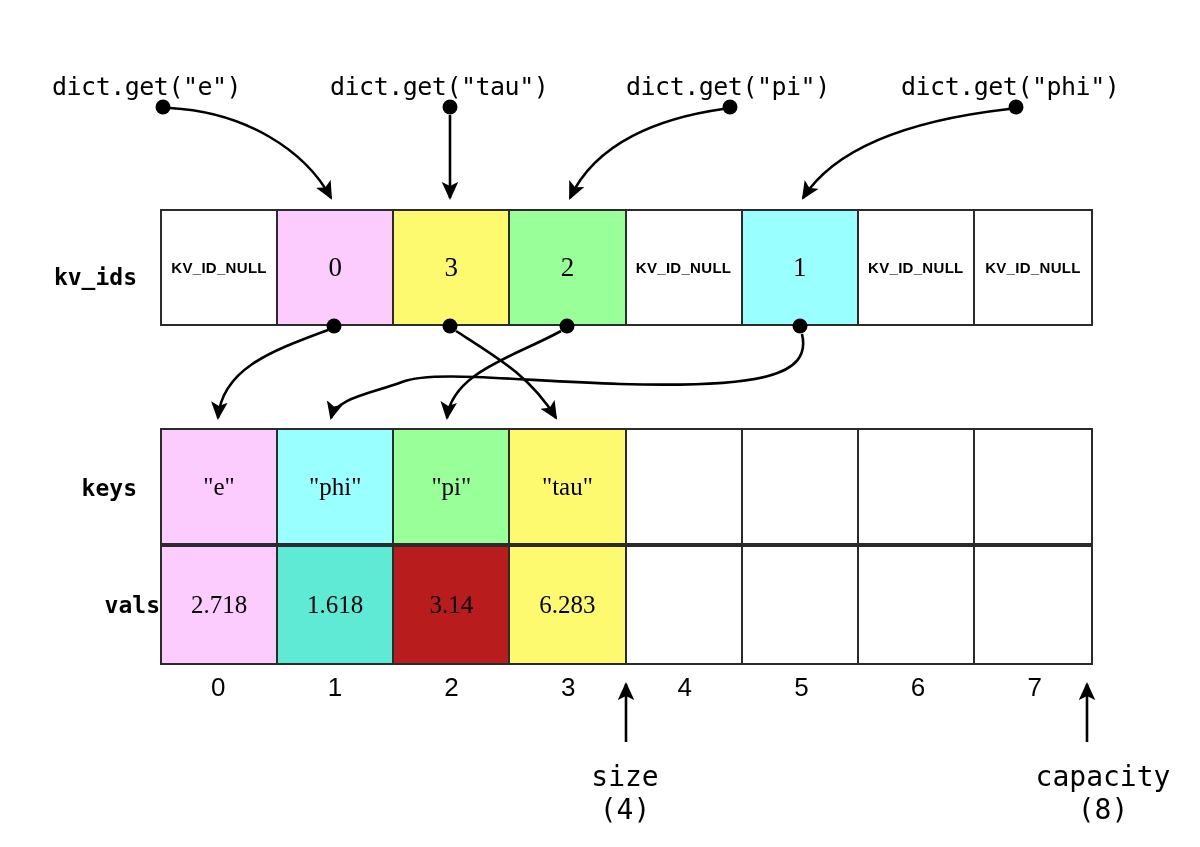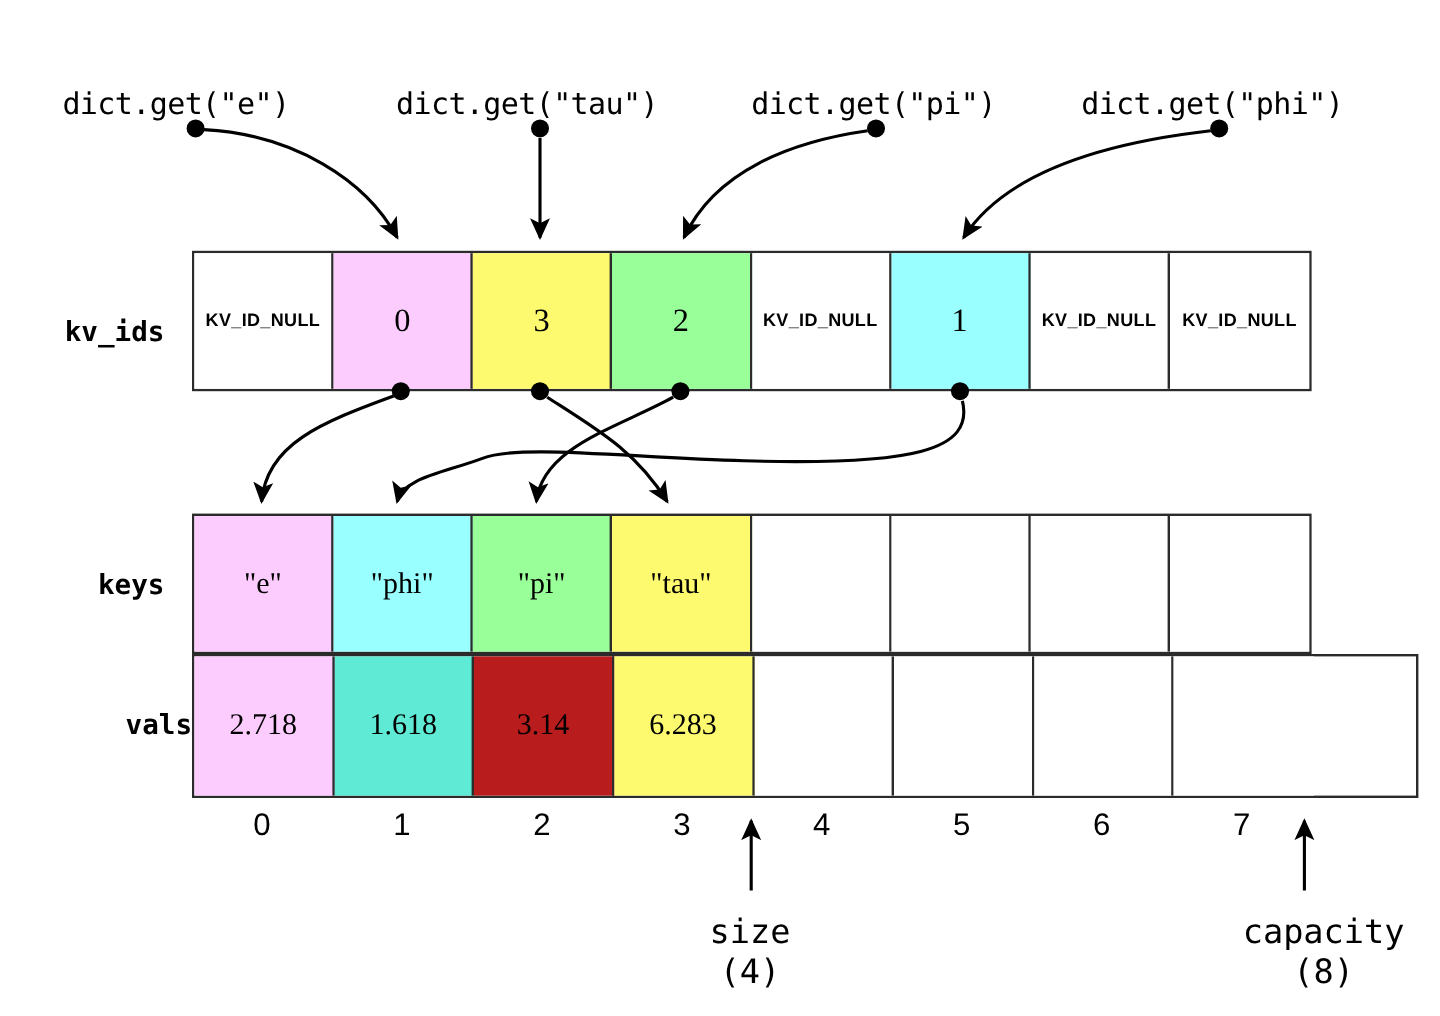--- a/index.html
+++ b/index.html
@@ -65,21 +65,21 @@
     font-size: 15px;
     font-weight: bold;
     letter-spacing: 0.3px;
   }
   .kv-grid { left: 160px; top: 209px; width: 933px; height: 117px; }
   .kv-grid .cell { width: 116.625px; }
 
   .keys-grid { left: 160px; top: 428px; width: 933px; height: 117px; }
   .keys-grid .cell { width: 116.625px; font-size: 25px; }
 
-  .vals-grid { left: 160px; top: 545px; width: 1022px; height: 120px; }
+  .vals-grid { left: 160px; top: 545px; width: 933px; height: 120px; }
   .vals-grid .cell { width: 116.625px; font-size: 25px; }
 
   .index-row {
     position: absolute;
     left: 160px;
     top: 672px;
     width: 933px;
     display: flex;
   }
   .index-cell {

